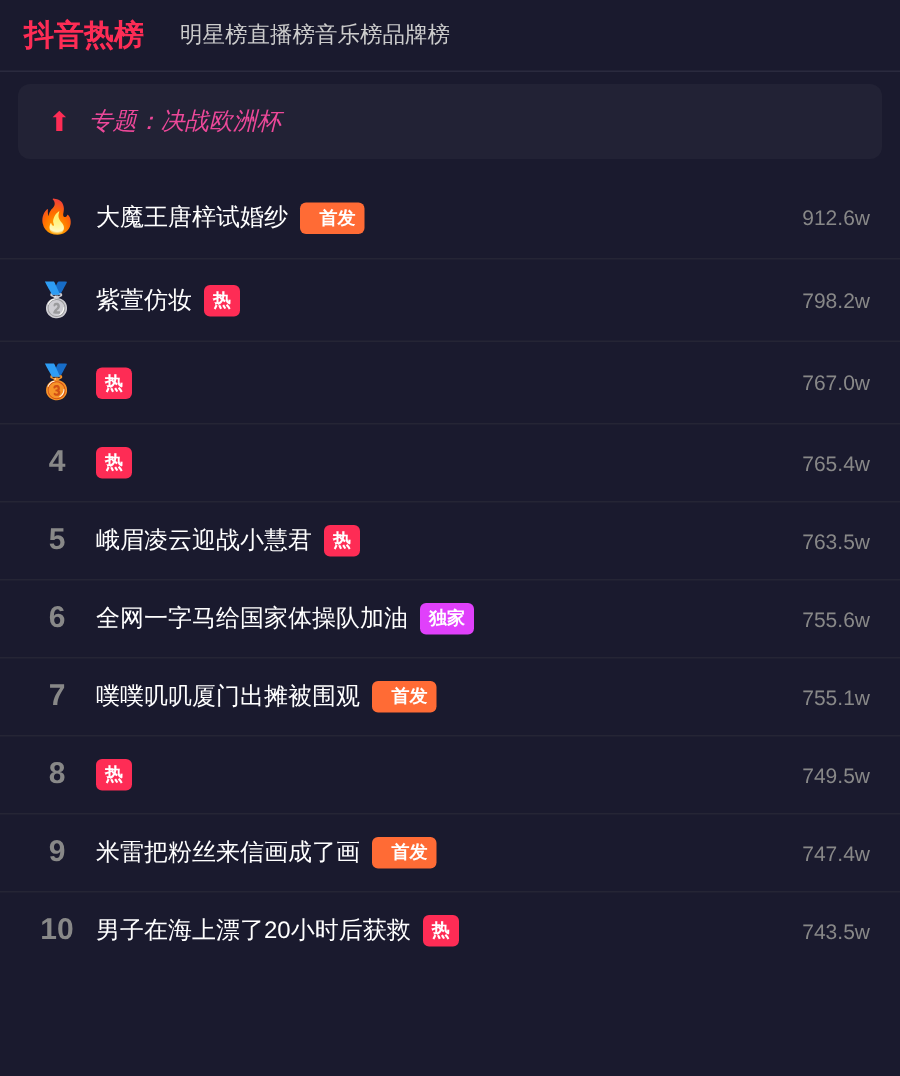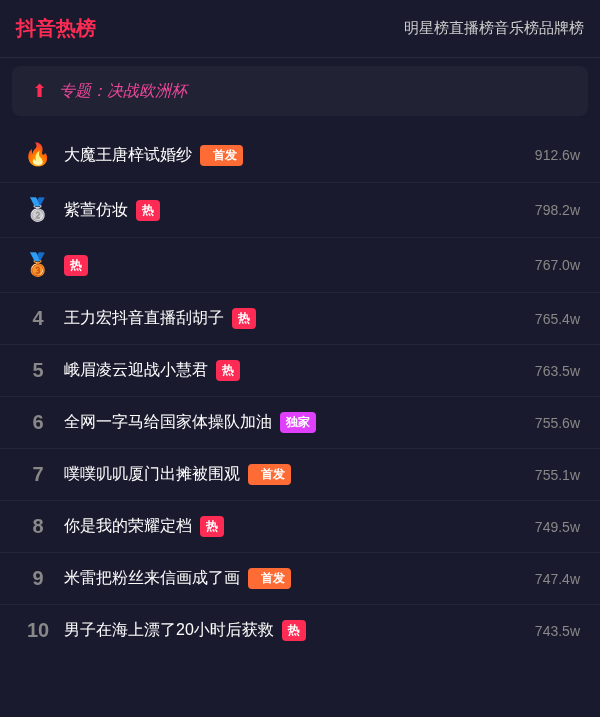--- a/index.html
+++ b/index.html
@@ -10,24 +10,23 @@
       font-family: -apple-system, "PingFang SC", "Microsoft YaHei", sans-serif;
       color: #ffffff;
       overflow-x: hidden;
     }
 
     
     .header {
       display: flex;
       align-items: center;
       padding: 0 16px;
-      height: 58px;
+      height: 48px;
       background-color: #1a1a2e;
       border-bottom: 1px solid #2a2a3e;
-      justify-content: space-between;
     }
 
     .header-logo {
       font-size: 20px;
       font-weight: bold;
       color: #fe2c55;
       margin-right: 24px;
       white-space: nowrap;
     }
 
@@ -186,21 +185,20 @@
     <span class="rank-emoji">🥉</span>
     <div class="item-content">
       <span class="badge badge-hot">热</span>
     </div>
     <span class="item-count">767.0w</span>
   </div>
 
   <div class="list-item">
     <span class="rank-number">4</span>
     <div class="item-content">
-      <span class="item-title">王力宏抖音直播刮胡子</span>
       <span class="badge badge-hot">热</span>
     </div>
     <span class="item-count">765.4w</span>
   </div>
 
   <div class="list-item">
     <span class="rank-number">5</span>
     <div class="item-content">
       <span class="item-title">峨眉凌云迎战小慧君</span>
       <span class="badge badge-hot">热</span>
@@ -222,21 +220,20 @@
     <div class="item-content">
       <span class="item-title">噗噗叽叽厦门出摊被围观</span>
       <span class="badge badge-new">首发</span>
     </div>
     <span class="item-count">755.1w</span>
   </div>
 
   <div class="list-item">
     <span class="rank-number">8</span>
     <div class="item-content">
-      <span class="item-title">你是我的荣耀定档</span>
       <span class="badge badge-hot">热</span>
     </div>
     <span class="item-count">749.5w</span>
   </div>
 
   <div class="list-item">
     <span class="rank-number">9</span>
     <div class="item-content">
       <span class="item-title">米雷把粉丝来信画成了画</span>
       <span class="badge badge-new">首发</span>

